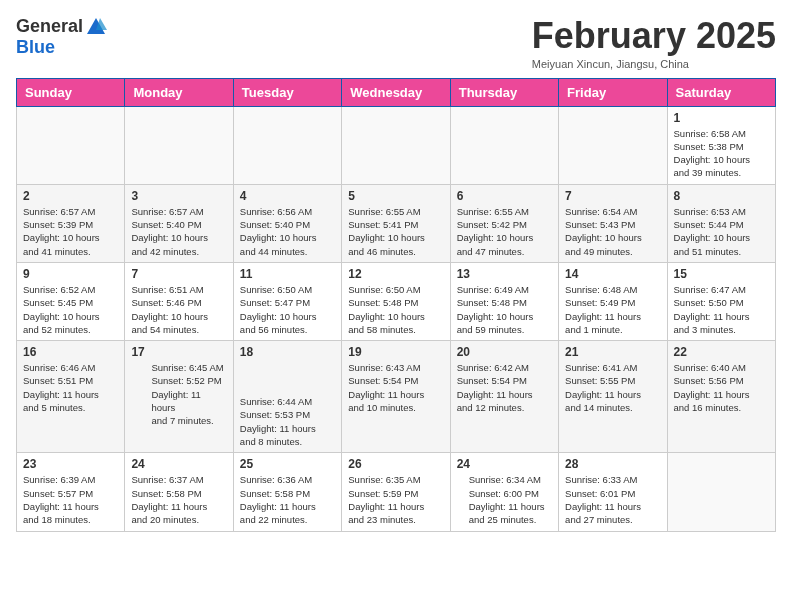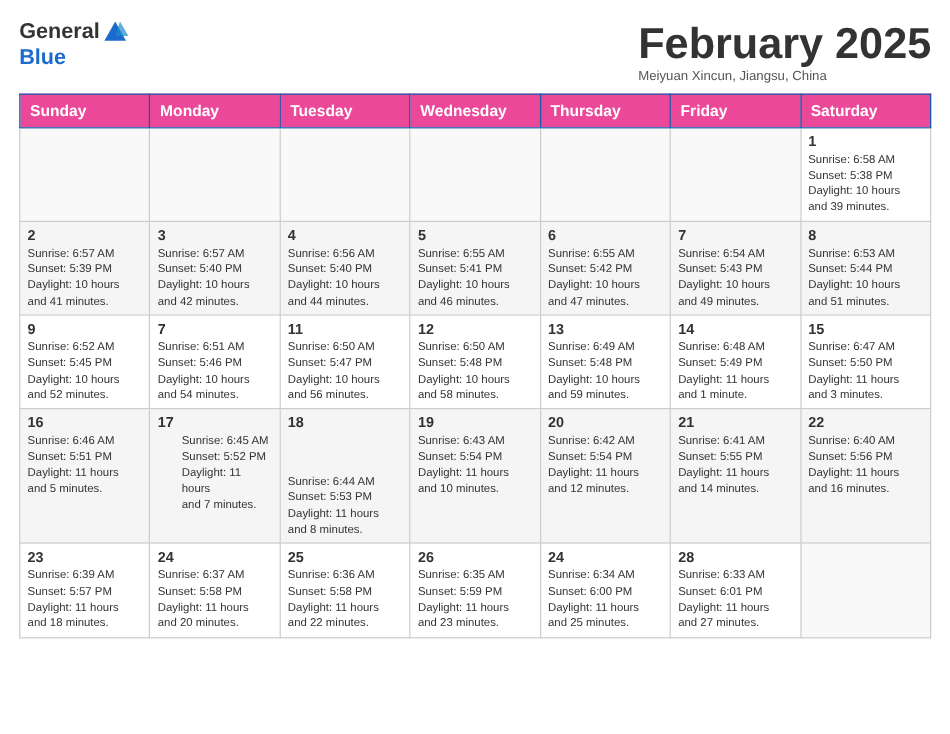--- a/index.html
+++ b/index.html
@@ -319,21 +319,21 @@
         </td>
         <td>
           <span class="day-num">26</span>
           <div class="day-info" style="white-space: pre-line;">Sunrise: 6:35 AM
 Sunset: 5:59 PM
 Daylight: 11 hours
 and 23 minutes.</div>
         </td>
         <td>
           <span class="day-num">24</span>
-          <div class="day-info" style="white-space: pre-line;">Sunrise: 6:34 AM
+          <div class="day-info" style="white-space: pre-line; margin-left: 12px;">Sunrise: 6:34 AM
 Sunset: 6:00 PM
 Daylight: 11 hours
 and 25 minutes.</div>
         </td>
         <td>
           <span class="day-num">28</span>
           <div class="day-info" style="white-space: pre-line;">Sunrise: 6:33 AM
 Sunset: 6:01 PM
 Daylight: 11 hours
 and 27 minutes.</div>

